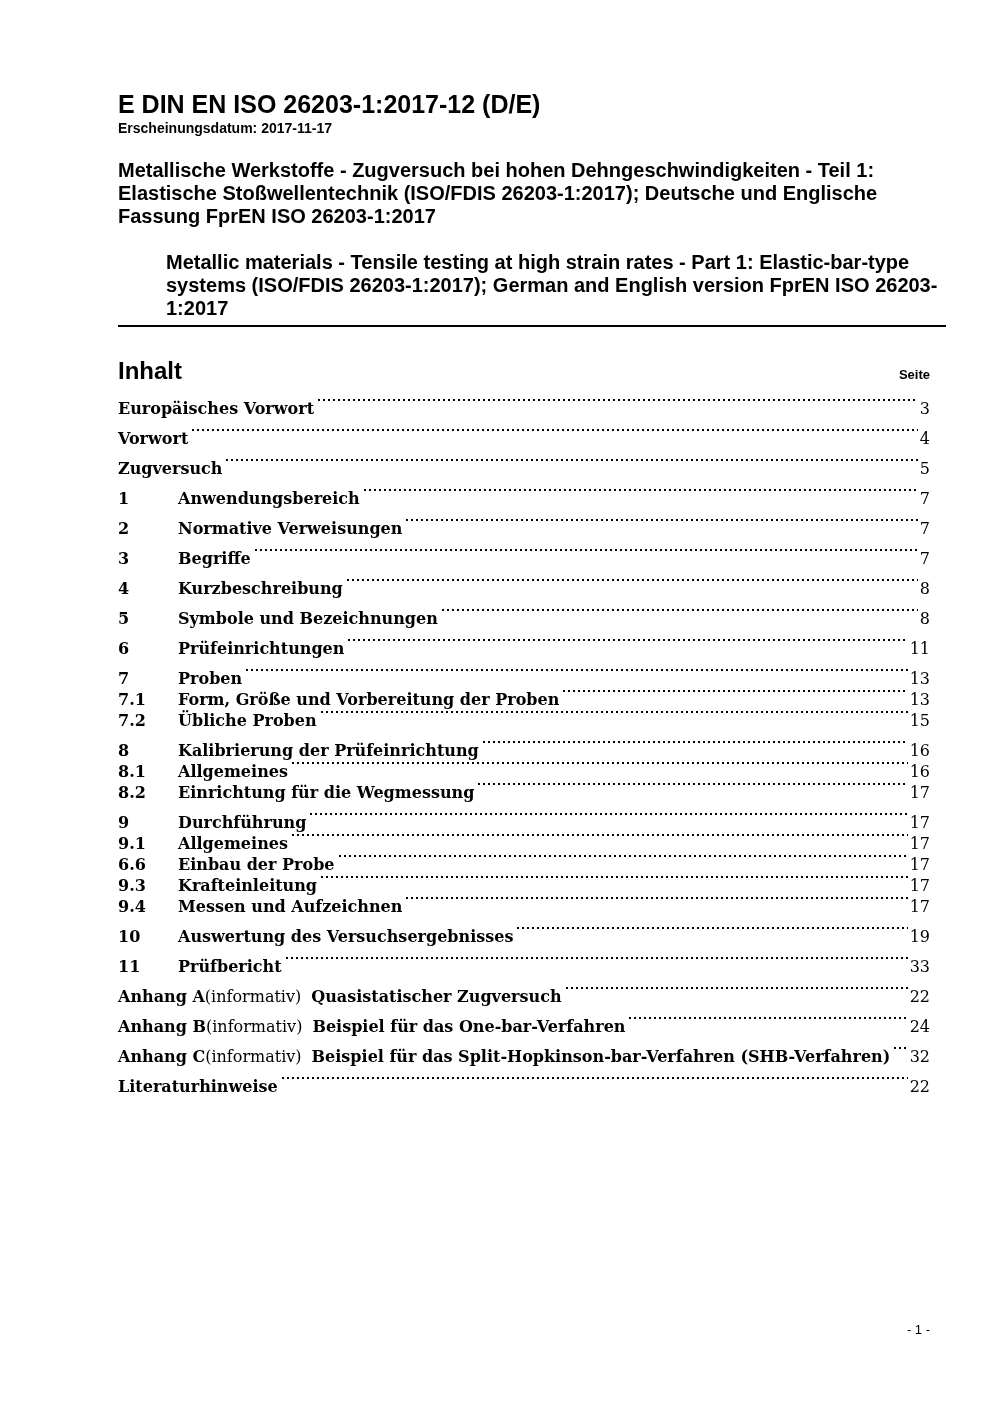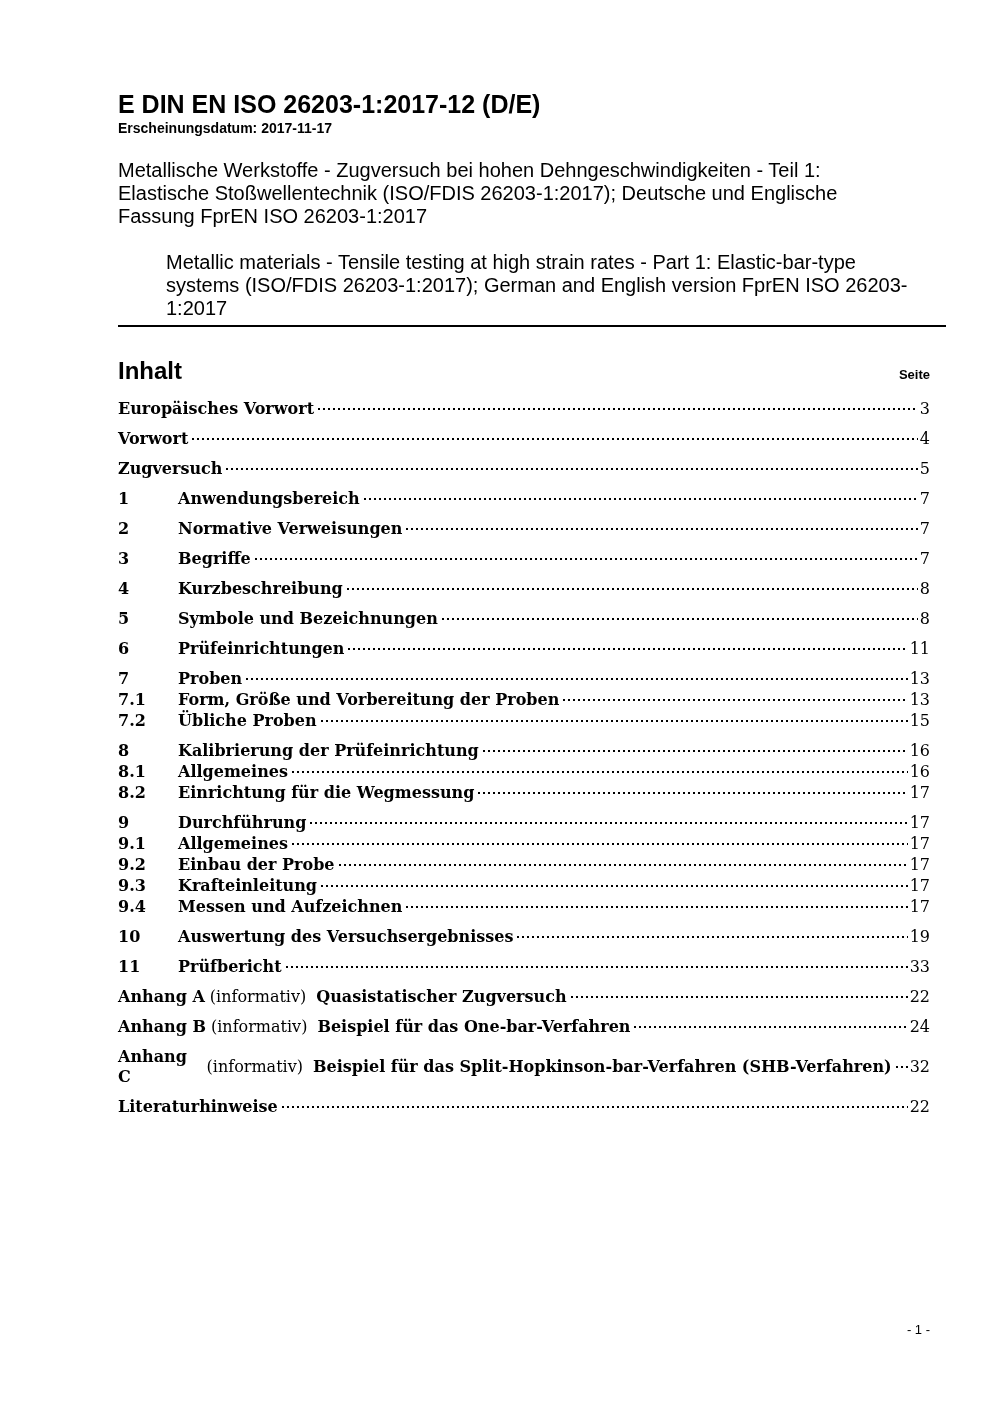--- a/index.html
+++ b/index.html
@@ -16,47 +16,47 @@
   .doc-title {
     margin-top: 90px;
     font-size: 25px; line-height: 28px; font-weight: bold;
     white-space: nowrap;
   }
   .release-line {
     margin-top: 2px;
     font-size: 14px; line-height: 17px; font-weight: bold;
     white-space: nowrap;
   }
-  .title-block { font-size: 20px; line-height: 23px; font-weight: normal; }
+  .title-block { font-size: 20px; line-height: 23px; font-weight: bold; }
   .title-de { margin-top: 22px; }
   .title-en { margin-top: 23px; margin-left: 48px; }
   .title-line { white-space: nowrap; }
   .header-rule { margin-top: 5px; border-top: 2px solid #000; height: 0; width: 828px; }
 
   .toc-head {
     margin-top: 30px; width: 812px;
     display: flex; justify-content: space-between; align-items: baseline;
   }
   .toc-title { font-size: 24px; line-height: 28px; font-weight: bold; }
   .toc-page-col-label { font-size: 13px; font-weight: bold; }
 
   .toc {
     margin-top: 14px; width: 812px;
     font-family: "DejaVu Serif", serif;
     font-size: 16px;
   }
   .toc-row {
-    display: flex; align-items: center;
+    display: flex; align-items: flex-start;
     line-height: 20px; margin-top: 10px;
     font-weight: bold;
   }
   .toc-row.sub { margin-top: 1px; }
   .toc-num { width: 60px; flex: none; }
   .toc-num:empty { display: none; }
-  .toc-pre:not(:empty) { margin-right: 5px; }
+  .toc-pre:not(:empty) { }
   .toc-mid { font-weight: normal; }
   .toc-mid:not(:empty) { margin-right: 10px; }
   .toc-label { white-space: nowrap; }
   .toc-dots {
     flex: 1 1 auto; min-width: 12px; height: 2px;
     margin: 0 2px 0 4px;
     background-image: repeating-linear-gradient(to right, #000 0 2px, transparent 2px 5px);
   }
   .toc-page { flex: none; font-weight: normal; }
 
@@ -224,21 +224,21 @@
   </div>
       <div class="toc-row sub">
     <span class="toc-num">9.1</span>
     <span class="toc-pre"></span>
     <span class="toc-mid"></span>
     <span class="toc-label">Allgemeines</span>
     <span class="toc-dots"></span>
     <span class="toc-page">17</span>
   </div>
       <div class="toc-row sub">
-    <span class="toc-num">9.2</span>
+    <span class="toc-num">6.6</span>
     <span class="toc-pre"></span>
     <span class="toc-mid"></span>
     <span class="toc-label">Einbau der Probe</span>
     <span class="toc-dots"></span>
     <span class="toc-page">17</span>
   </div>
       <div class="toc-row sub">
     <span class="toc-num">9.3</span>
     <span class="toc-pre"></span>
     <span class="toc-mid"></span>

